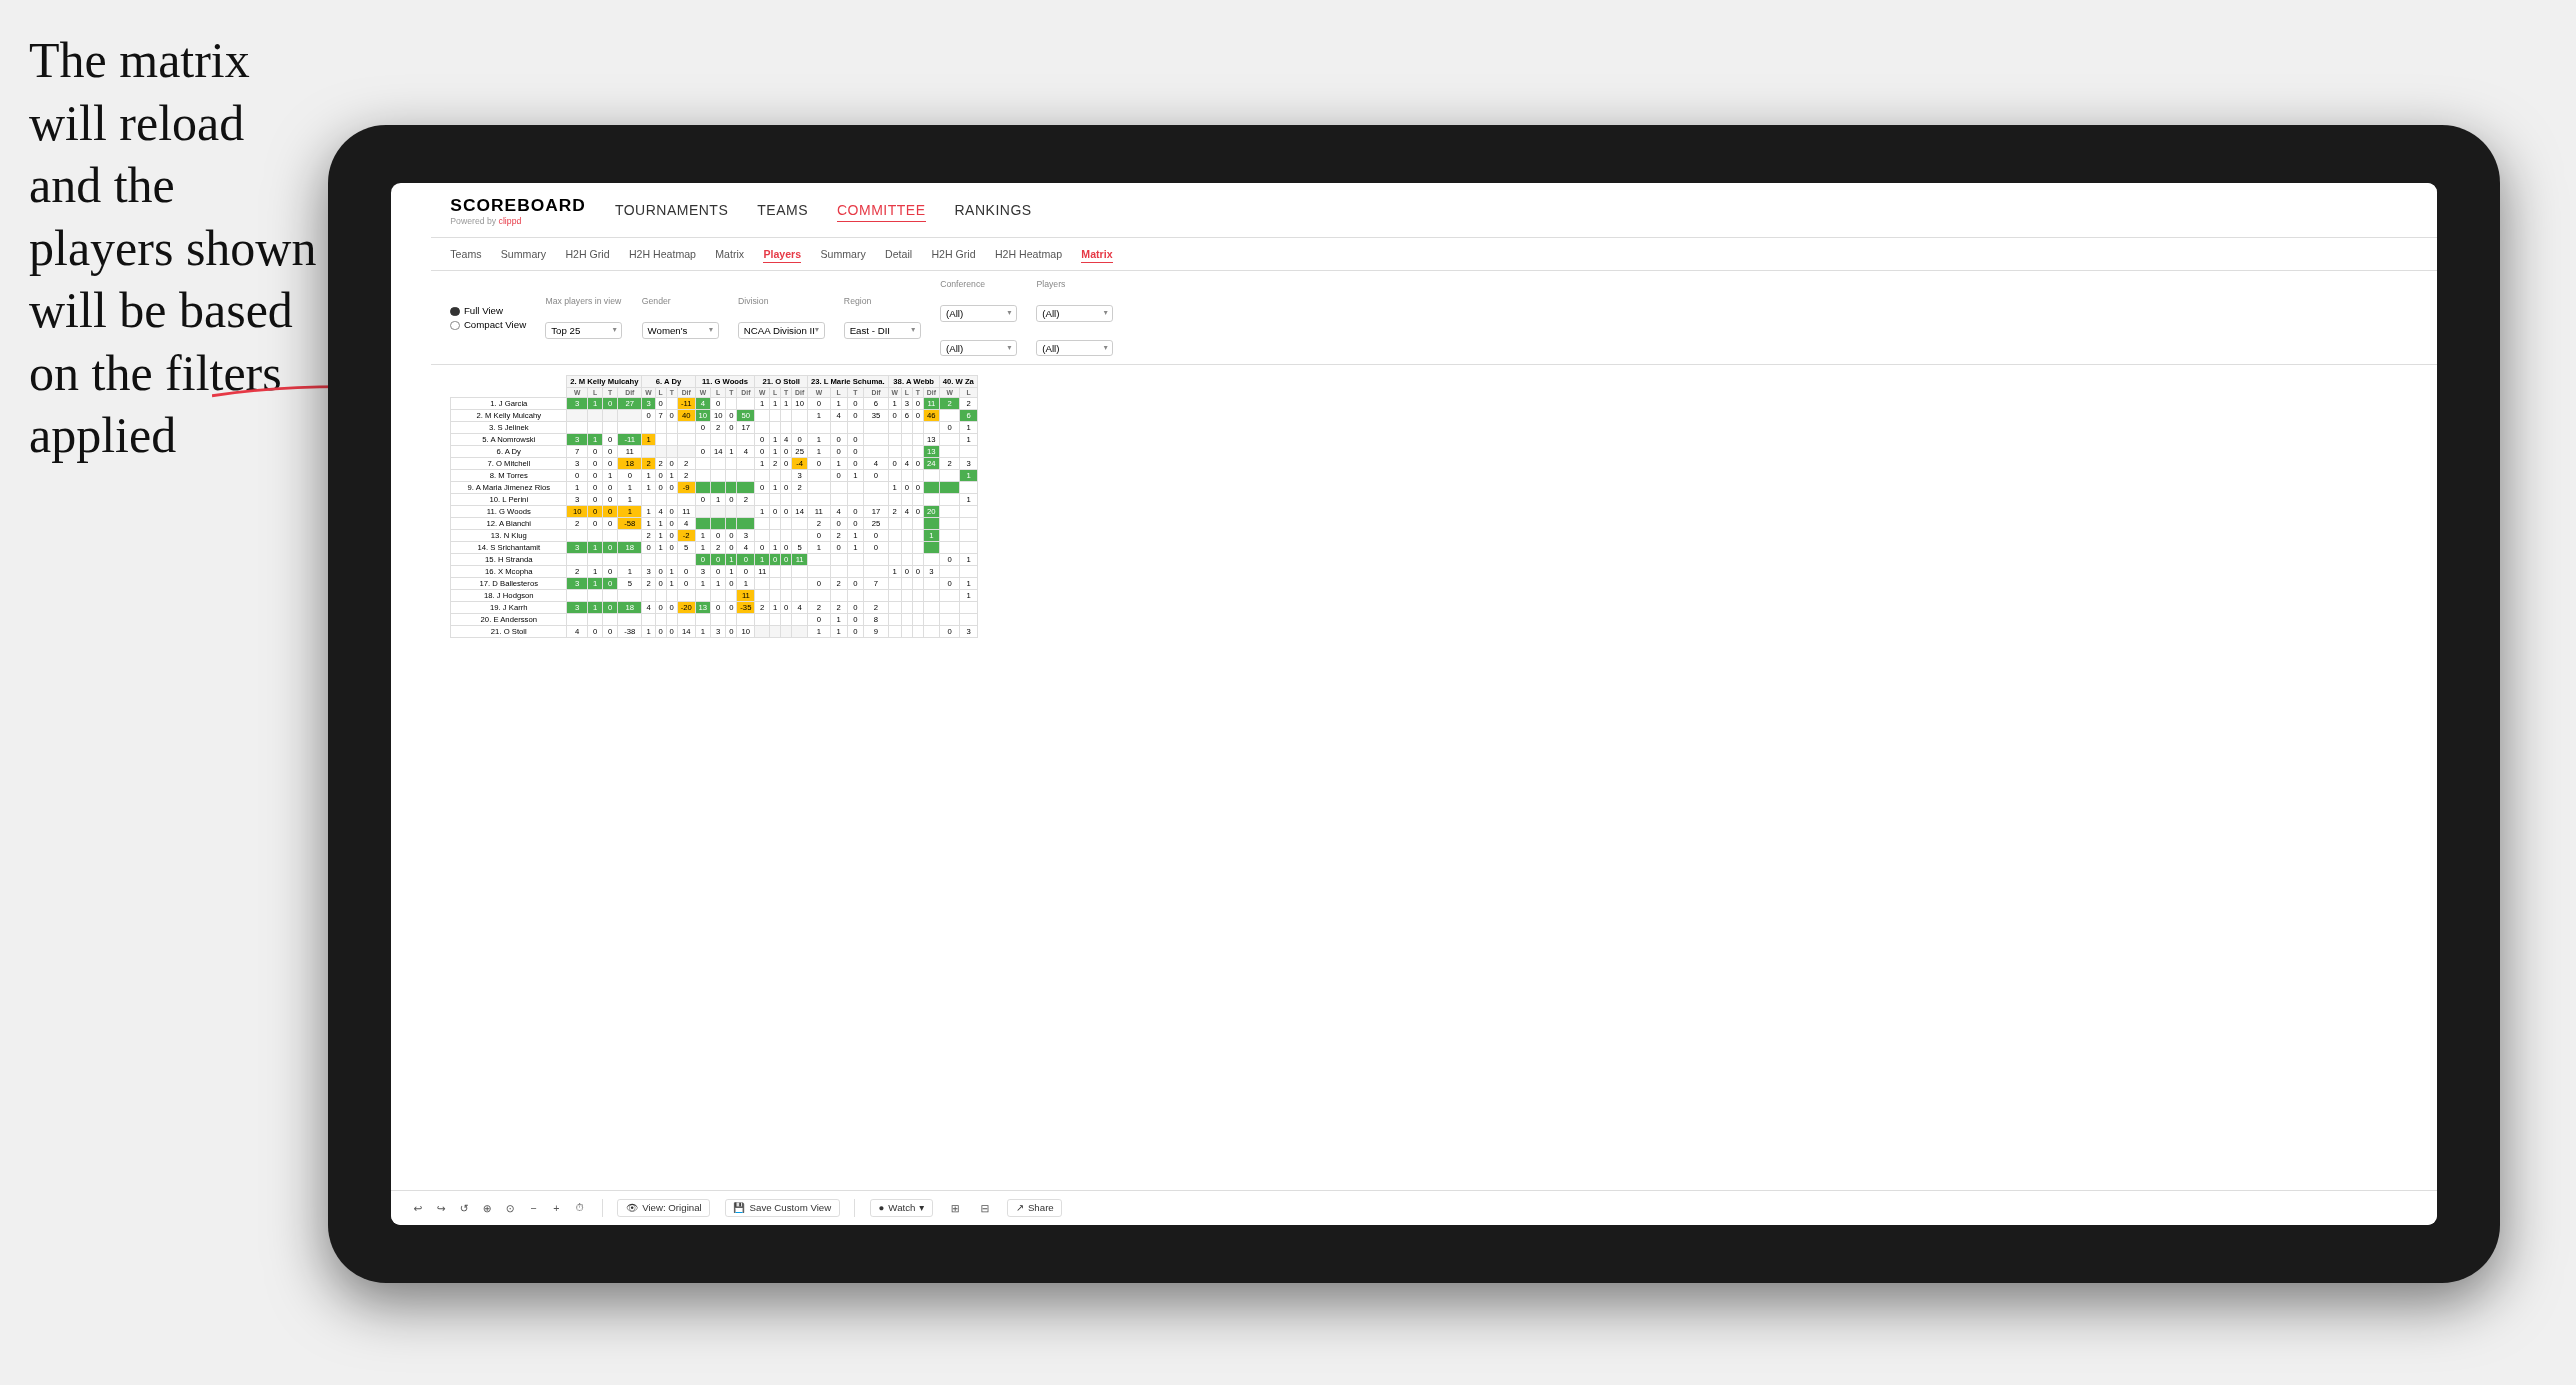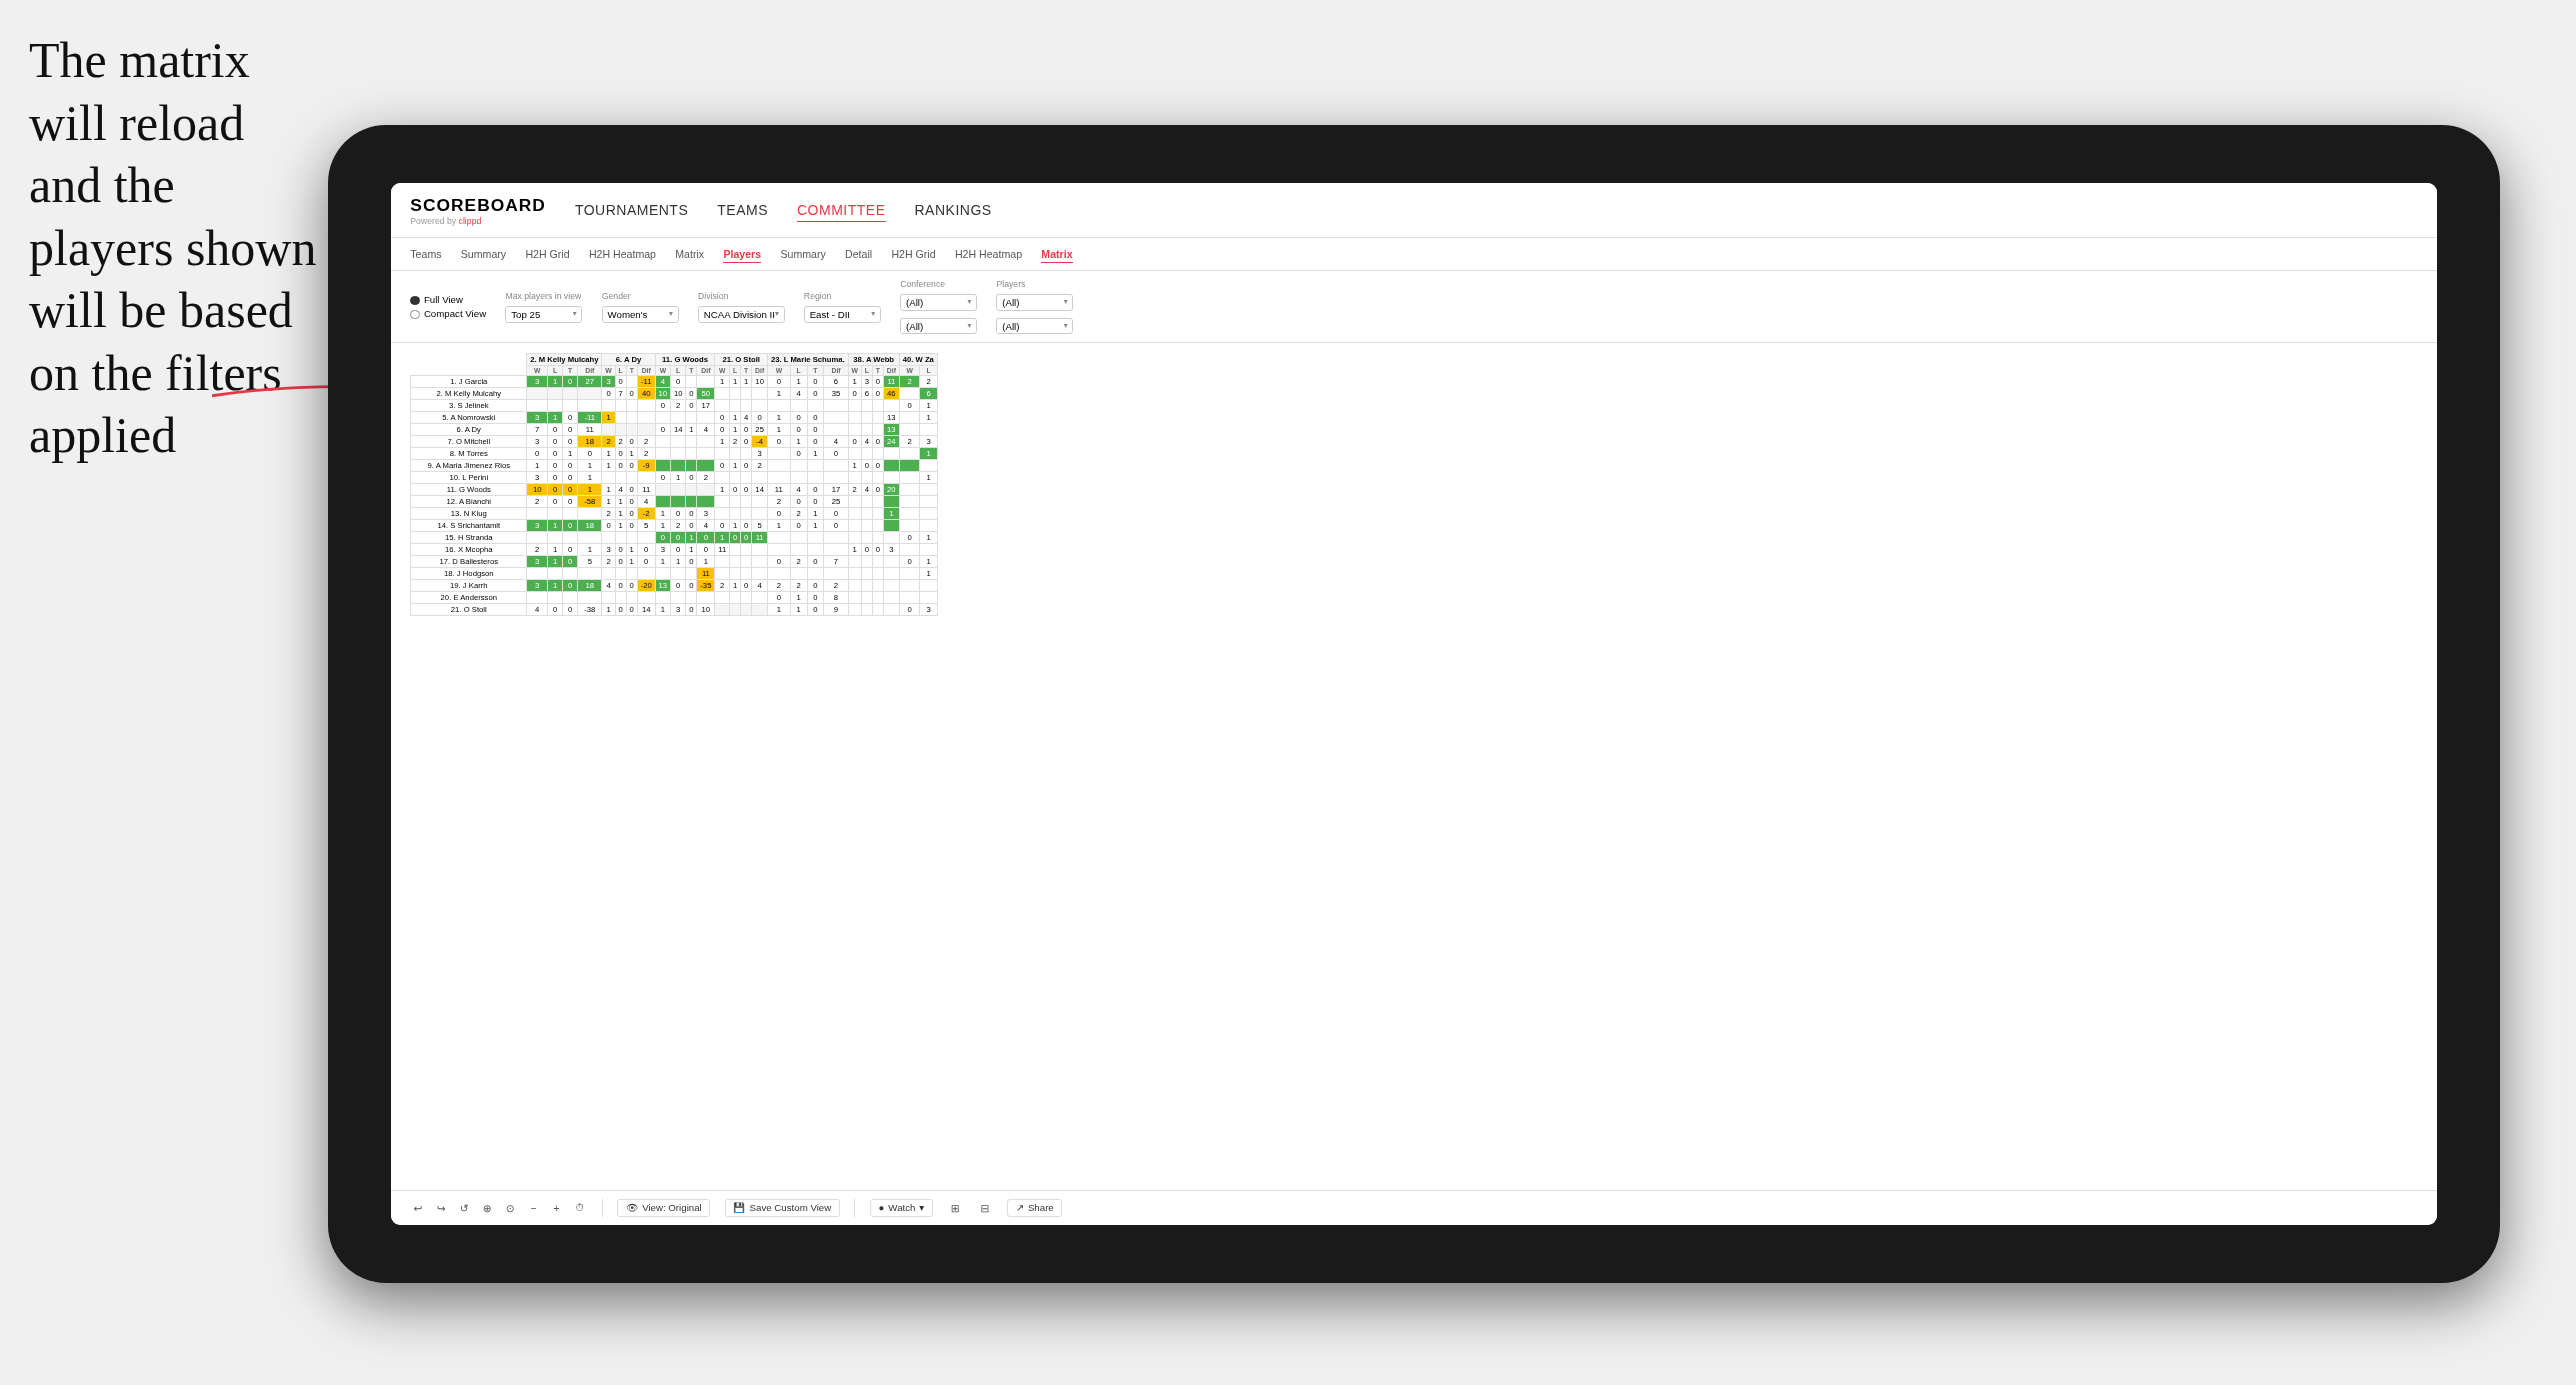--- a/index.html
+++ b/index.html
@@ -53,20 +53,21 @@
       align-items: center;
       justify-content: center;
     }
     .tablet-screen {
       width: 2046px;
       height: 1042px;
       background: #fff;
       border-radius: 9.7px;
       overflow: hidden;
       position: relative;
+      padding-left: 40px;
     }
 
     
     .top-nav {
       display: flex;
       align-items: center;
       padding: 11.6px 19.3px;
       border-bottom: 1px solid #ddd;
       background: #fff;
     }
@@ -154,21 +155,21 @@
       border: 1.4px solid #888;
       background: #fff;
     }
     .radio-dot.selected {
       background: #333;
       border-color: #333;
     }
     .filter-group {
       display: flex;
       flex-direction: column;
-      gap: 5px;
+      gap: 16px;
     }
     .filter-label {
       font-size: 8.7px;
       color: #888;
     }
     .filter-select {
       display: flex;
       border: 1px solid #ccc;
       border-radius: 2.9px;
       padding: 1.9px 4.8px;

